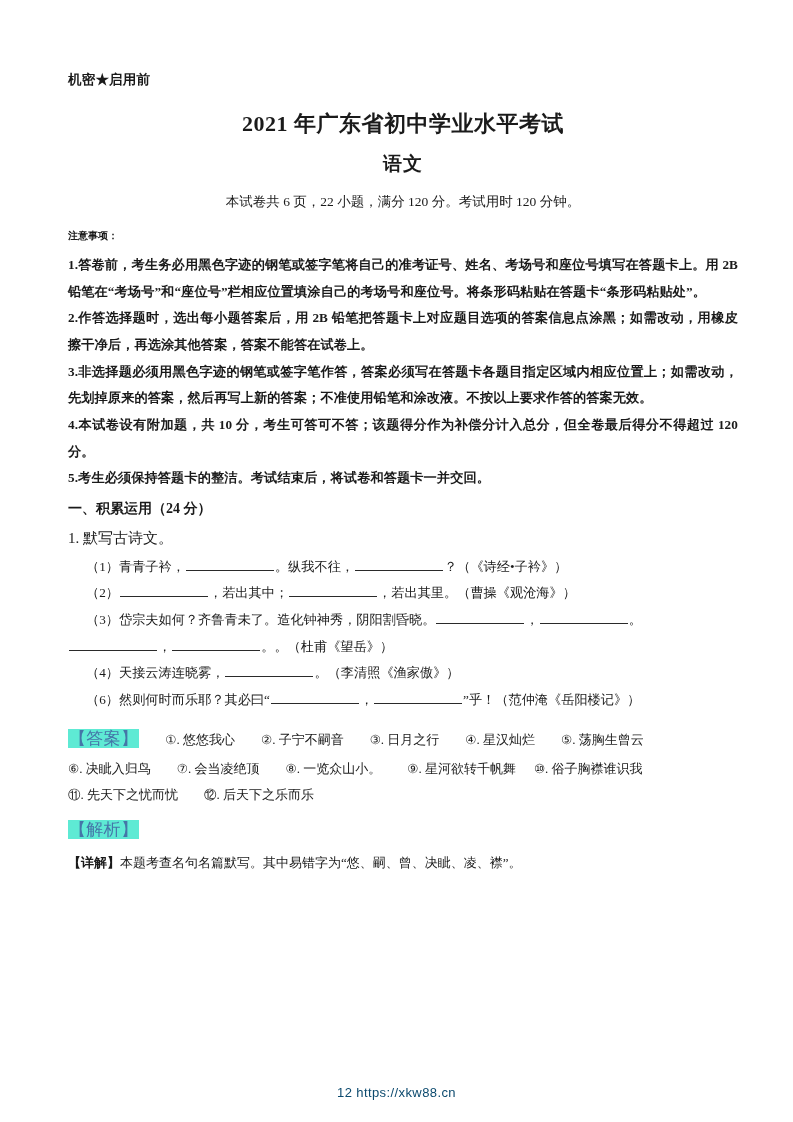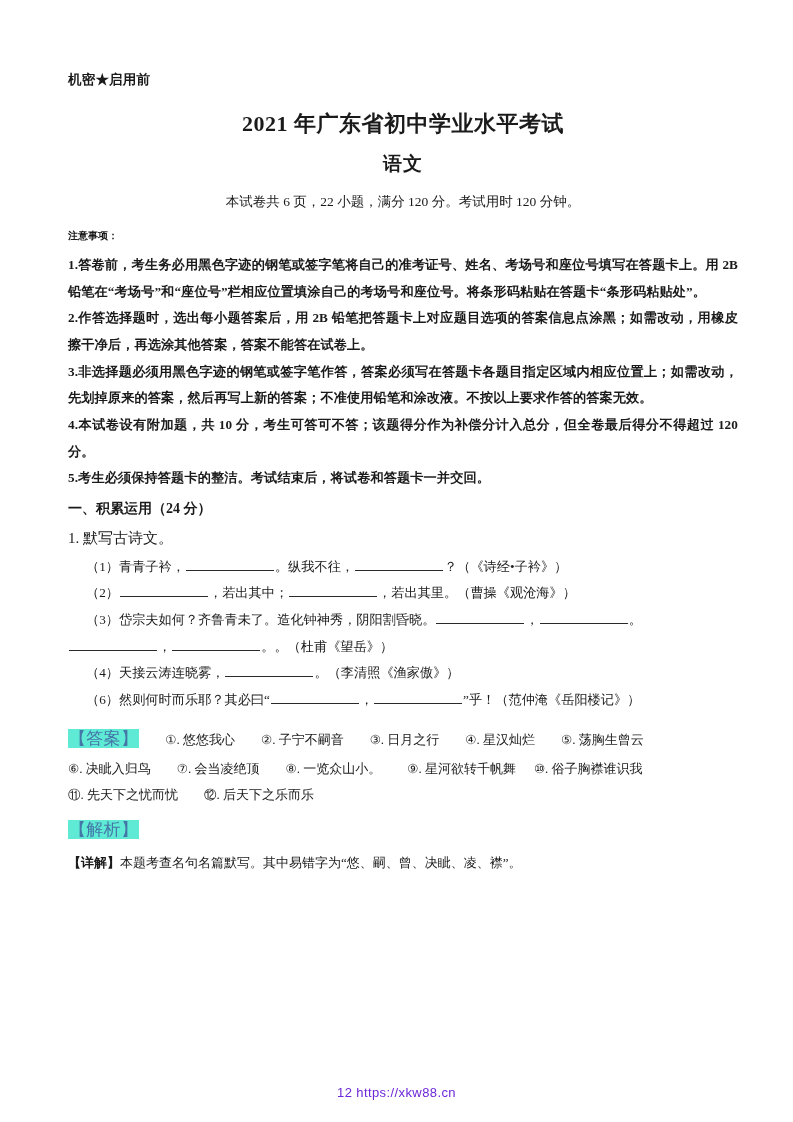--- a/index.html
+++ b/index.html
@@ -144,21 +144,21 @@
   .detail-label { font-weight: bold; }
 
   
   .footer {
     position: absolute;
     left: 0;
     bottom: 22px;
     width: 793px;
     text-align: center;
     font-size: 13px;
-    color: #6d28d9;
+    color: #0c4a6e;
     font-family: "Liberation Sans", sans-serif;
     letter-spacing: 0.4px;
     margin-top: 33px;
   }
 </style>
 </head>
 <body>
 
 <div class="page">
 

